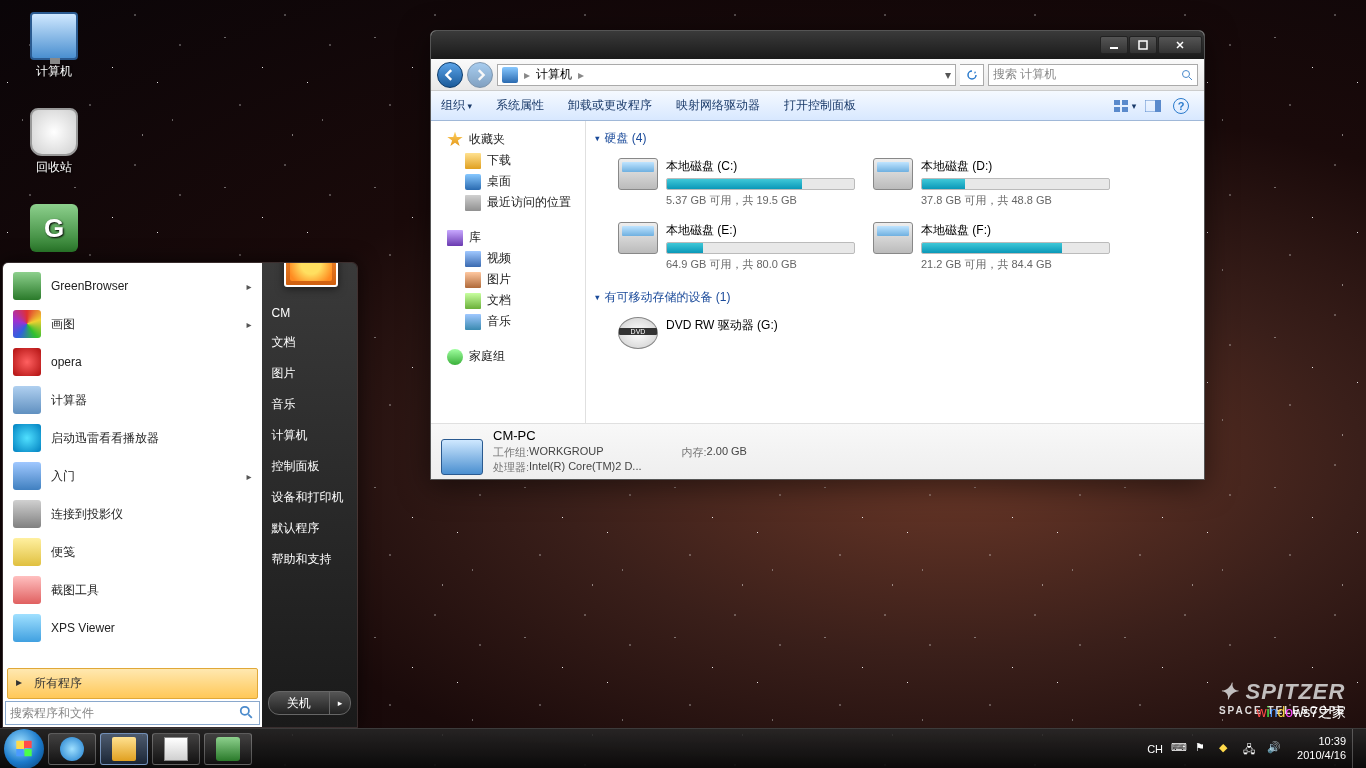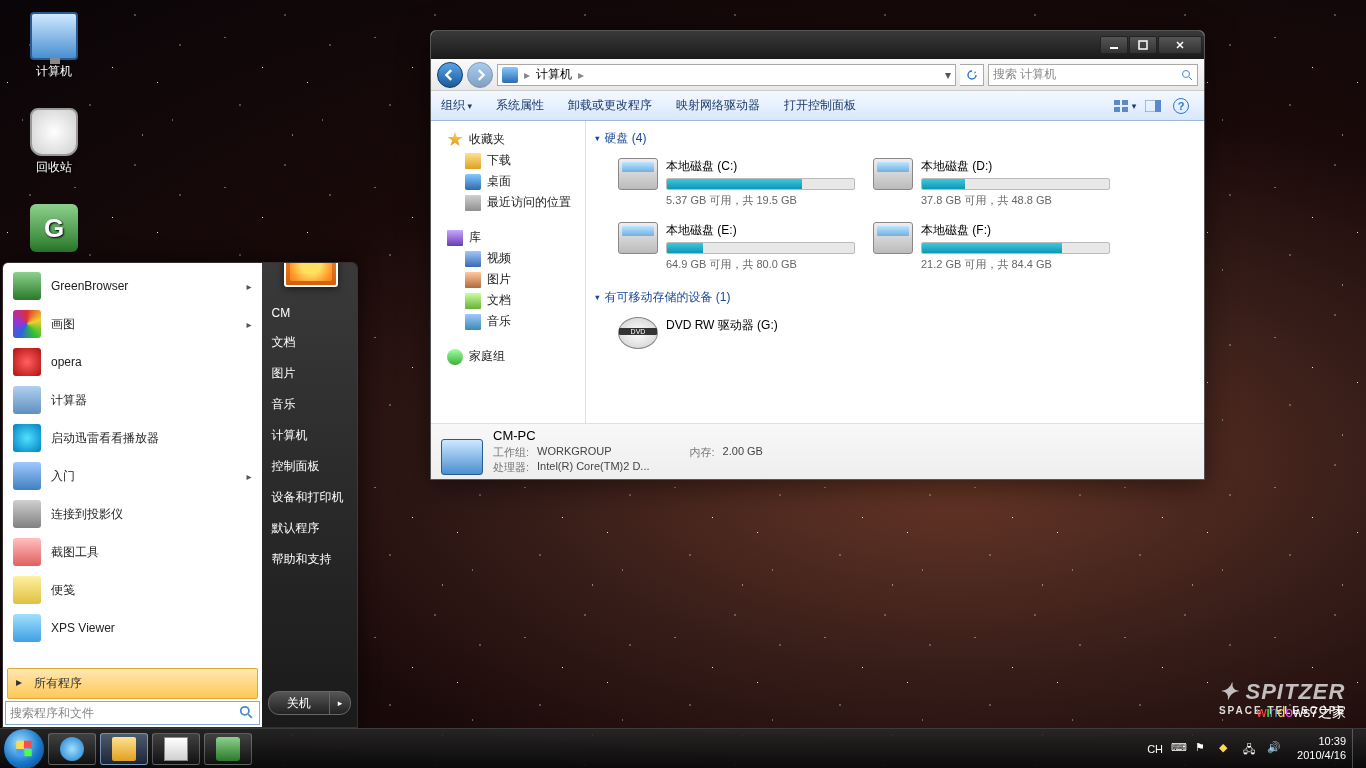--- a/index.html
+++ b/index.html
@@ -61,21 +61,21 @@
 .drive-icon.dvd{border-radius:50%;background:radial-gradient(#fff,#ccc);border:1px solid #888}
 .drive-icon.dvd::after{content:"DVD";top:10px;left:0;right:0;height:auto;background:#333;color:#fff;font-size:7px;text-align:center}
 .drive-info{flex:1}
 .drive-name{margin-bottom:3px}
 .bar{height:12px;background:#e8e8e8;border:1px solid #bbb;border-radius:2px;overflow:hidden;margin-bottom:3px}
 .bar .fill{height:100%;background:linear-gradient(#3fc8d8,#0a98b8)}
 .free{color:#666;font-size:11px}
 .details{height:56px;border-top:1px solid #e0e0e0;background:linear-gradient(#f8f8f8,#eee);display:flex;align-items:flex-end;padding:4px 10px;font-size:11px;color:#444;gap:10px}
 .details .thumb{width:42px;height:36px;background:linear-gradient(#cfe8ff,#4a8fd0);border:1px solid #2a5a90;border-radius:3px}
 .details .cols{display:flex;gap:40px}
-.details .row{display:flex;gap:8px}
+.details .row{display:flex;gap:0}
 .details .lbl{color:#777}
 
 
 .startmenu{position:absolute;left:2px;bottom:40px;width:356px;height:466px;display:flex;border-radius:6px 6px 0 0;overflow:hidden;box-shadow:0 0 20px rgba(0,0,0,.6);border:1px solid rgba(255,255,255,.15)}
 .sm-left{width:260px;background:#fff;display:flex;flex-direction:column}
 .sm-programs{flex:1;padding:4px;overflow:auto}
 .sm-item{display:flex;align-items:center;gap:10px;padding:5px 6px;font-size:12px;color:#222;cursor:pointer;border-radius:2px;position:relative}
 .sm-item .pico{width:28px;height:28px;flex:none;border-radius:3px}
 .sm-item .arrow{position:absolute;right:6px;font-size:10px;color:#555}
 .sm-all{margin:0 4px;padding:6px 4px 6px 26px;font-size:12px;color:#333;background:linear-gradient(#ffe8b0,#ffc858);border:1px solid #e0a838;border-radius:2px;cursor:pointer;position:relative}
@@ -385,27 +385,27 @@
      <div class="pico pi-help"></div>
      <span>入门</span>
      <span class="arrow">▸</span>
    </div>
         <div class="sm-item">
      <div class="pico pi-proj"></div>
      <span>连接到投影仪</span>
 
    </div>
         <div class="sm-item">
+     <div class="pico pi-note"></div>
+     <span>便笺</span>
+
+   </div>
+        <div class="sm-item">
      <div class="pico pi-snip"></div>
      <span>截图工具</span>
-
-   </div>
-        <div class="sm-item">
-     <div class="pico pi-note"></div>
-     <span>便笺</span>
 
    </div>
         <div class="sm-item">
      <div class="pico pi-xps"></div>
      <span>XPS Viewer</span>
 
    </div>
       </div>
     <div class="sm-all">所有程序</div>
     <div class="sm-search">

